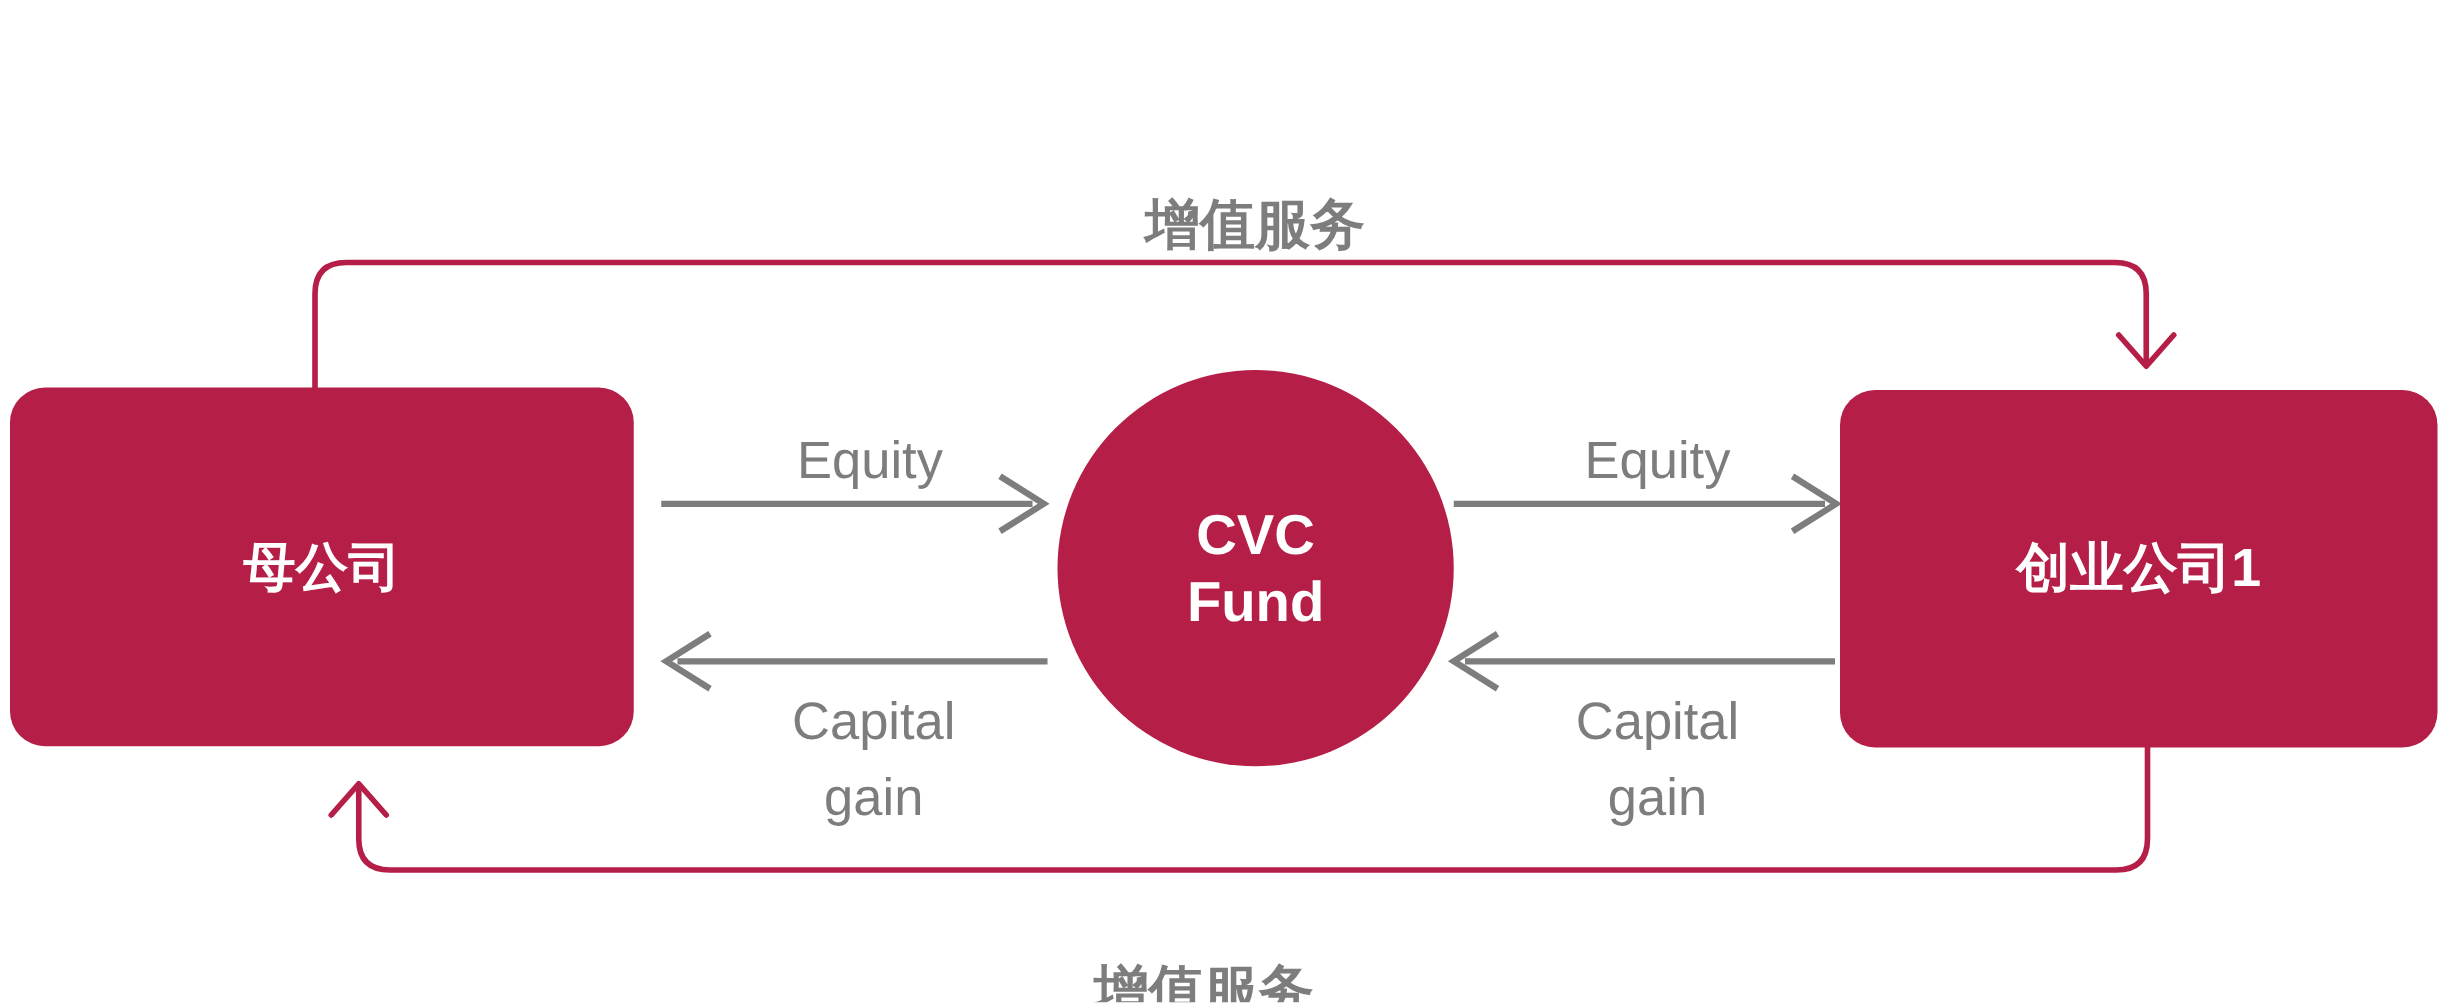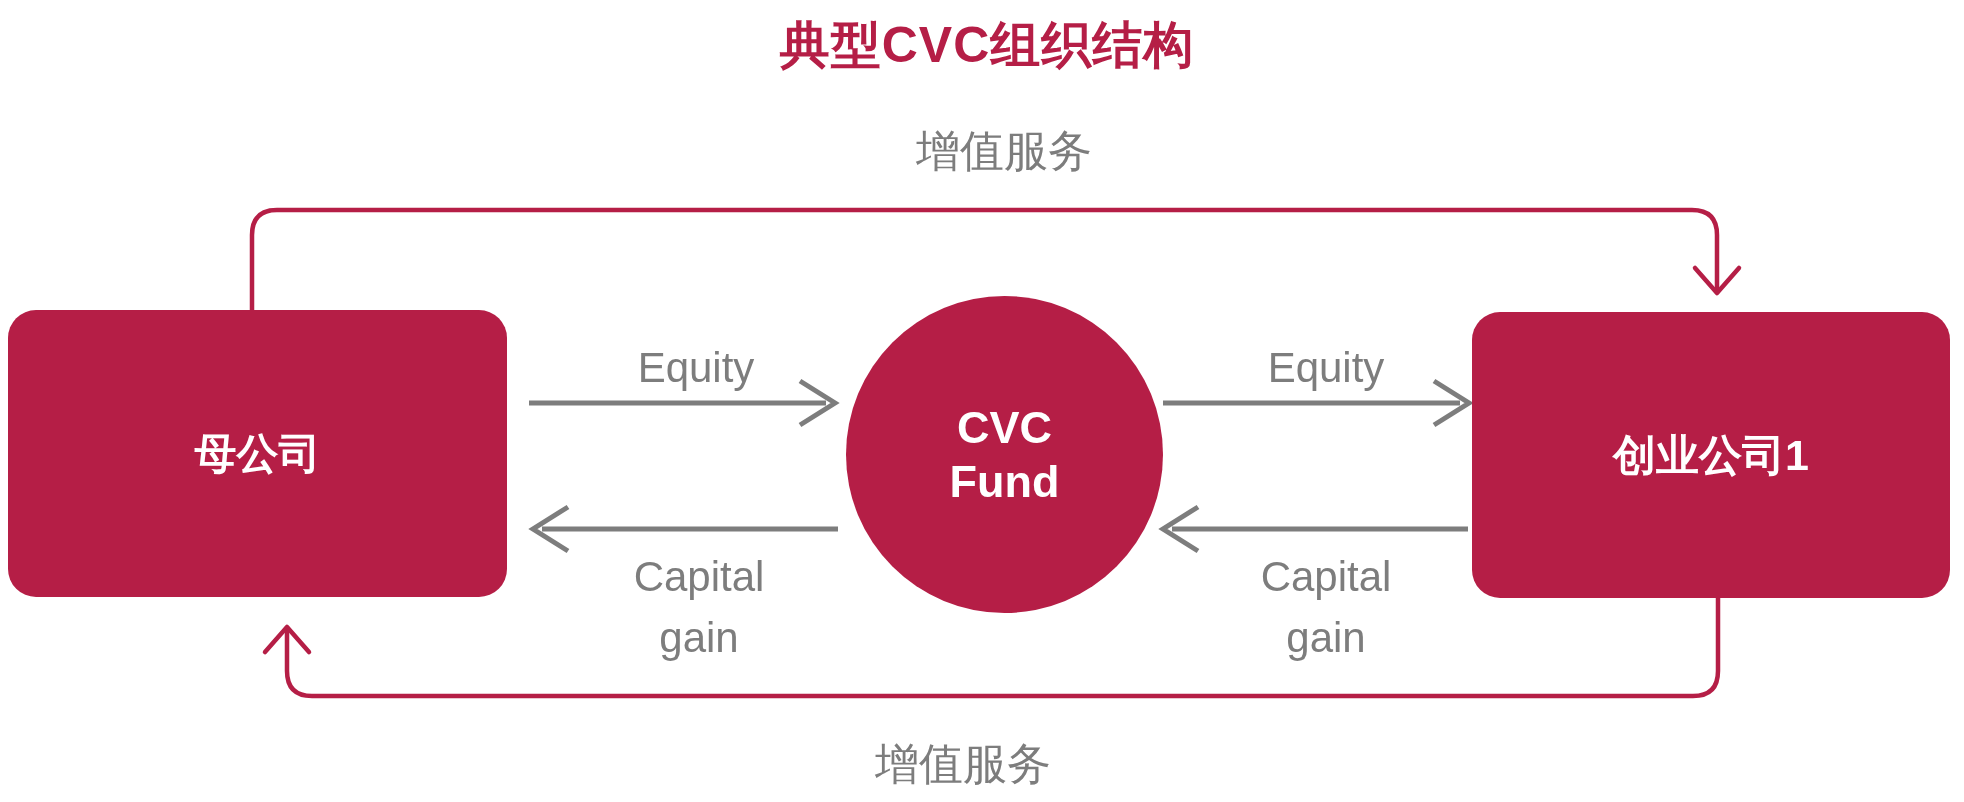--- a/index.html
+++ b/index.html
@@ -29,23 +29,24 @@
     font-weight: 700;
     color: var(--accent);
     white-space: nowrap;
     letter-spacing: 1px;
   }
 
   .flow-label {
     position: absolute;
     transform: translateX(-50%);
     font-size: 44px;
-    font-weight: 400;
+    font-weight: 700;
     color: var(--gray);
     white-space: nowrap;
+    margin-top: 28px;
   }
   .flow-label.top { left: 1004px; top: 122px; }
   .flow-label.bottom { left: 963px; top: 735px; }
 
   svg.wires {
     position: absolute;
     left: 0; top: 0;
     width: 1964px;
     height: 802px;
   }
@@ -113,21 +114,20 @@
   .edge-label.equity-left  { left: 683px;  top: 338px; }
   .edge-label.equity-right { left: 1313px; top: 338px; }
   .edge-label.capital-left  { left: 686px;  top: 547px; }
   .edge-label.capital-right { left: 1313px; top: 547px; }
 </style>
 </head>
 <body>
 
 <div class="stage">
 
-  <div class="title">典型CVC组织结构</div>
 
   <div class="flow-label top">增值服务</div>
 
   <svg class="wires" viewBox="0 0 1964 802" xmlns="http://www.w3.org/2000/svg">
 
     <path class="wire-red" d="M 252 310 L 252 235 Q 252 210 277 210 L 1692 210 Q 1717 210 1717 235 L 1717 288"></path>
     <polyline class="wire-red" points="1695,268 1717,293 1739,268"></polyline>
 
     <path class="wire-red" d="M 1718 598 L 1718 671 Q 1718 696 1693 696 L 312 696 Q 287 696 287 671 L 287 632"></path>
     <polyline class="wire-red" points="265,652 287,627 309,652"></polyline>

